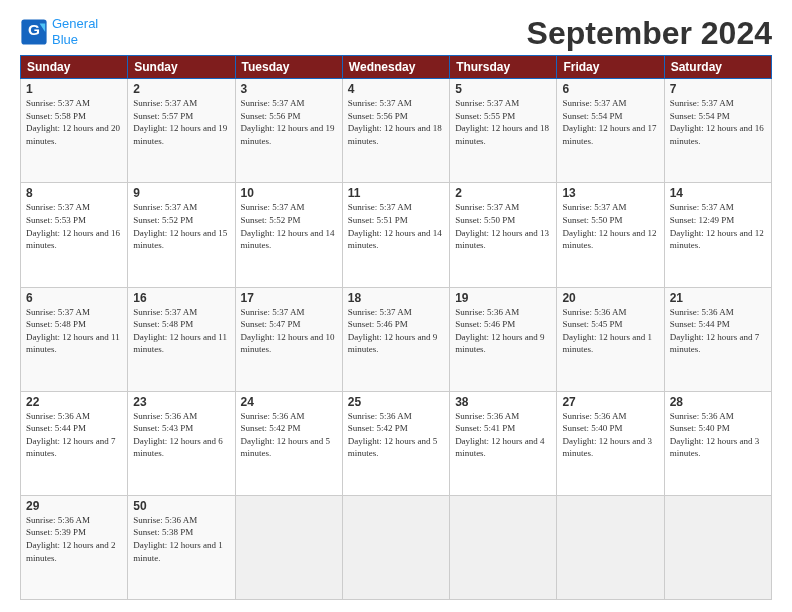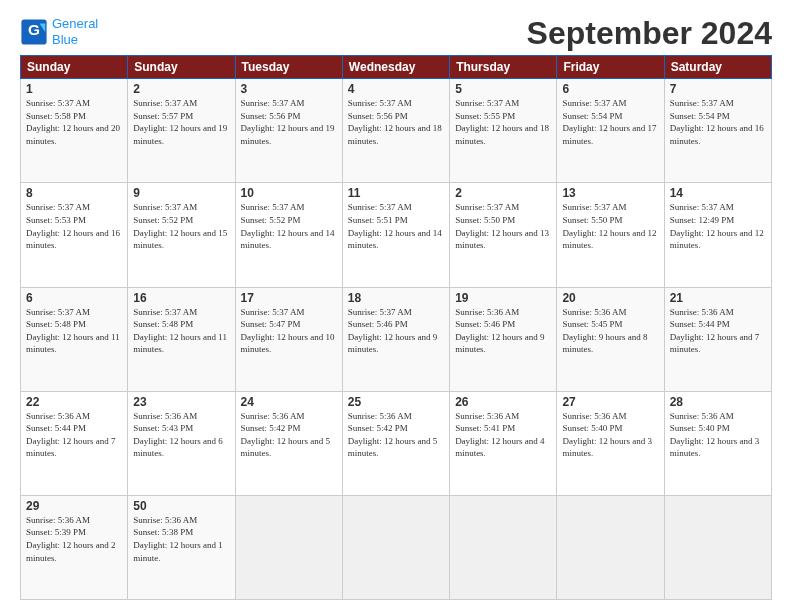--- a/index.html
+++ b/index.html
@@ -289,21 +289,21 @@
           <span>Sunrise: 5:36 AM</span><br>
           <span>Sunset: 5:46 PM</span><br>
           <span>Daylight: 12 hours and 9 minutes.</span>
         </div>
       </td>
           <td>
         <span class="day-num">20</span>
         <div class="day-info">
           <span>Sunrise: 5:36 AM</span><br>
           <span>Sunset: 5:45 PM</span><br>
-          <span>Daylight: 9 hours and 8 minutes.</span>
+          <span>Daylight: 12 hours and 1 minutes.</span>
         </div>
       </td>
           <td>
         <span class="day-num">21</span>
         <div class="day-info">
           <span>Sunrise: 5:36 AM</span><br>
           <span>Sunset: 5:44 PM</span><br>
           <span>Daylight: 12 hours and 7 minutes.</span>
         </div>
       </td>
@@ -335,21 +335,21 @@
       </td>
           <td>
         <span class="day-num">25</span>
         <div class="day-info">
           <span>Sunrise: 5:36 AM</span><br>
           <span>Sunset: 5:42 PM</span><br>
           <span>Daylight: 12 hours and 5 minutes.</span>
         </div>
       </td>
           <td>
-        <span class="day-num">26</span>
+        <span class="day-num">38</span>
         <div class="day-info">
           <span>Sunrise: 5:36 AM</span><br>
           <span>Sunset: 5:41 PM</span><br>
           <span>Daylight: 12 hours and 4 minutes.</span>
         </div>
       </td>
           <td>
         <span class="day-num">27</span>
         <div class="day-info">
           <span>Sunrise: 5:36 AM</span><br>

